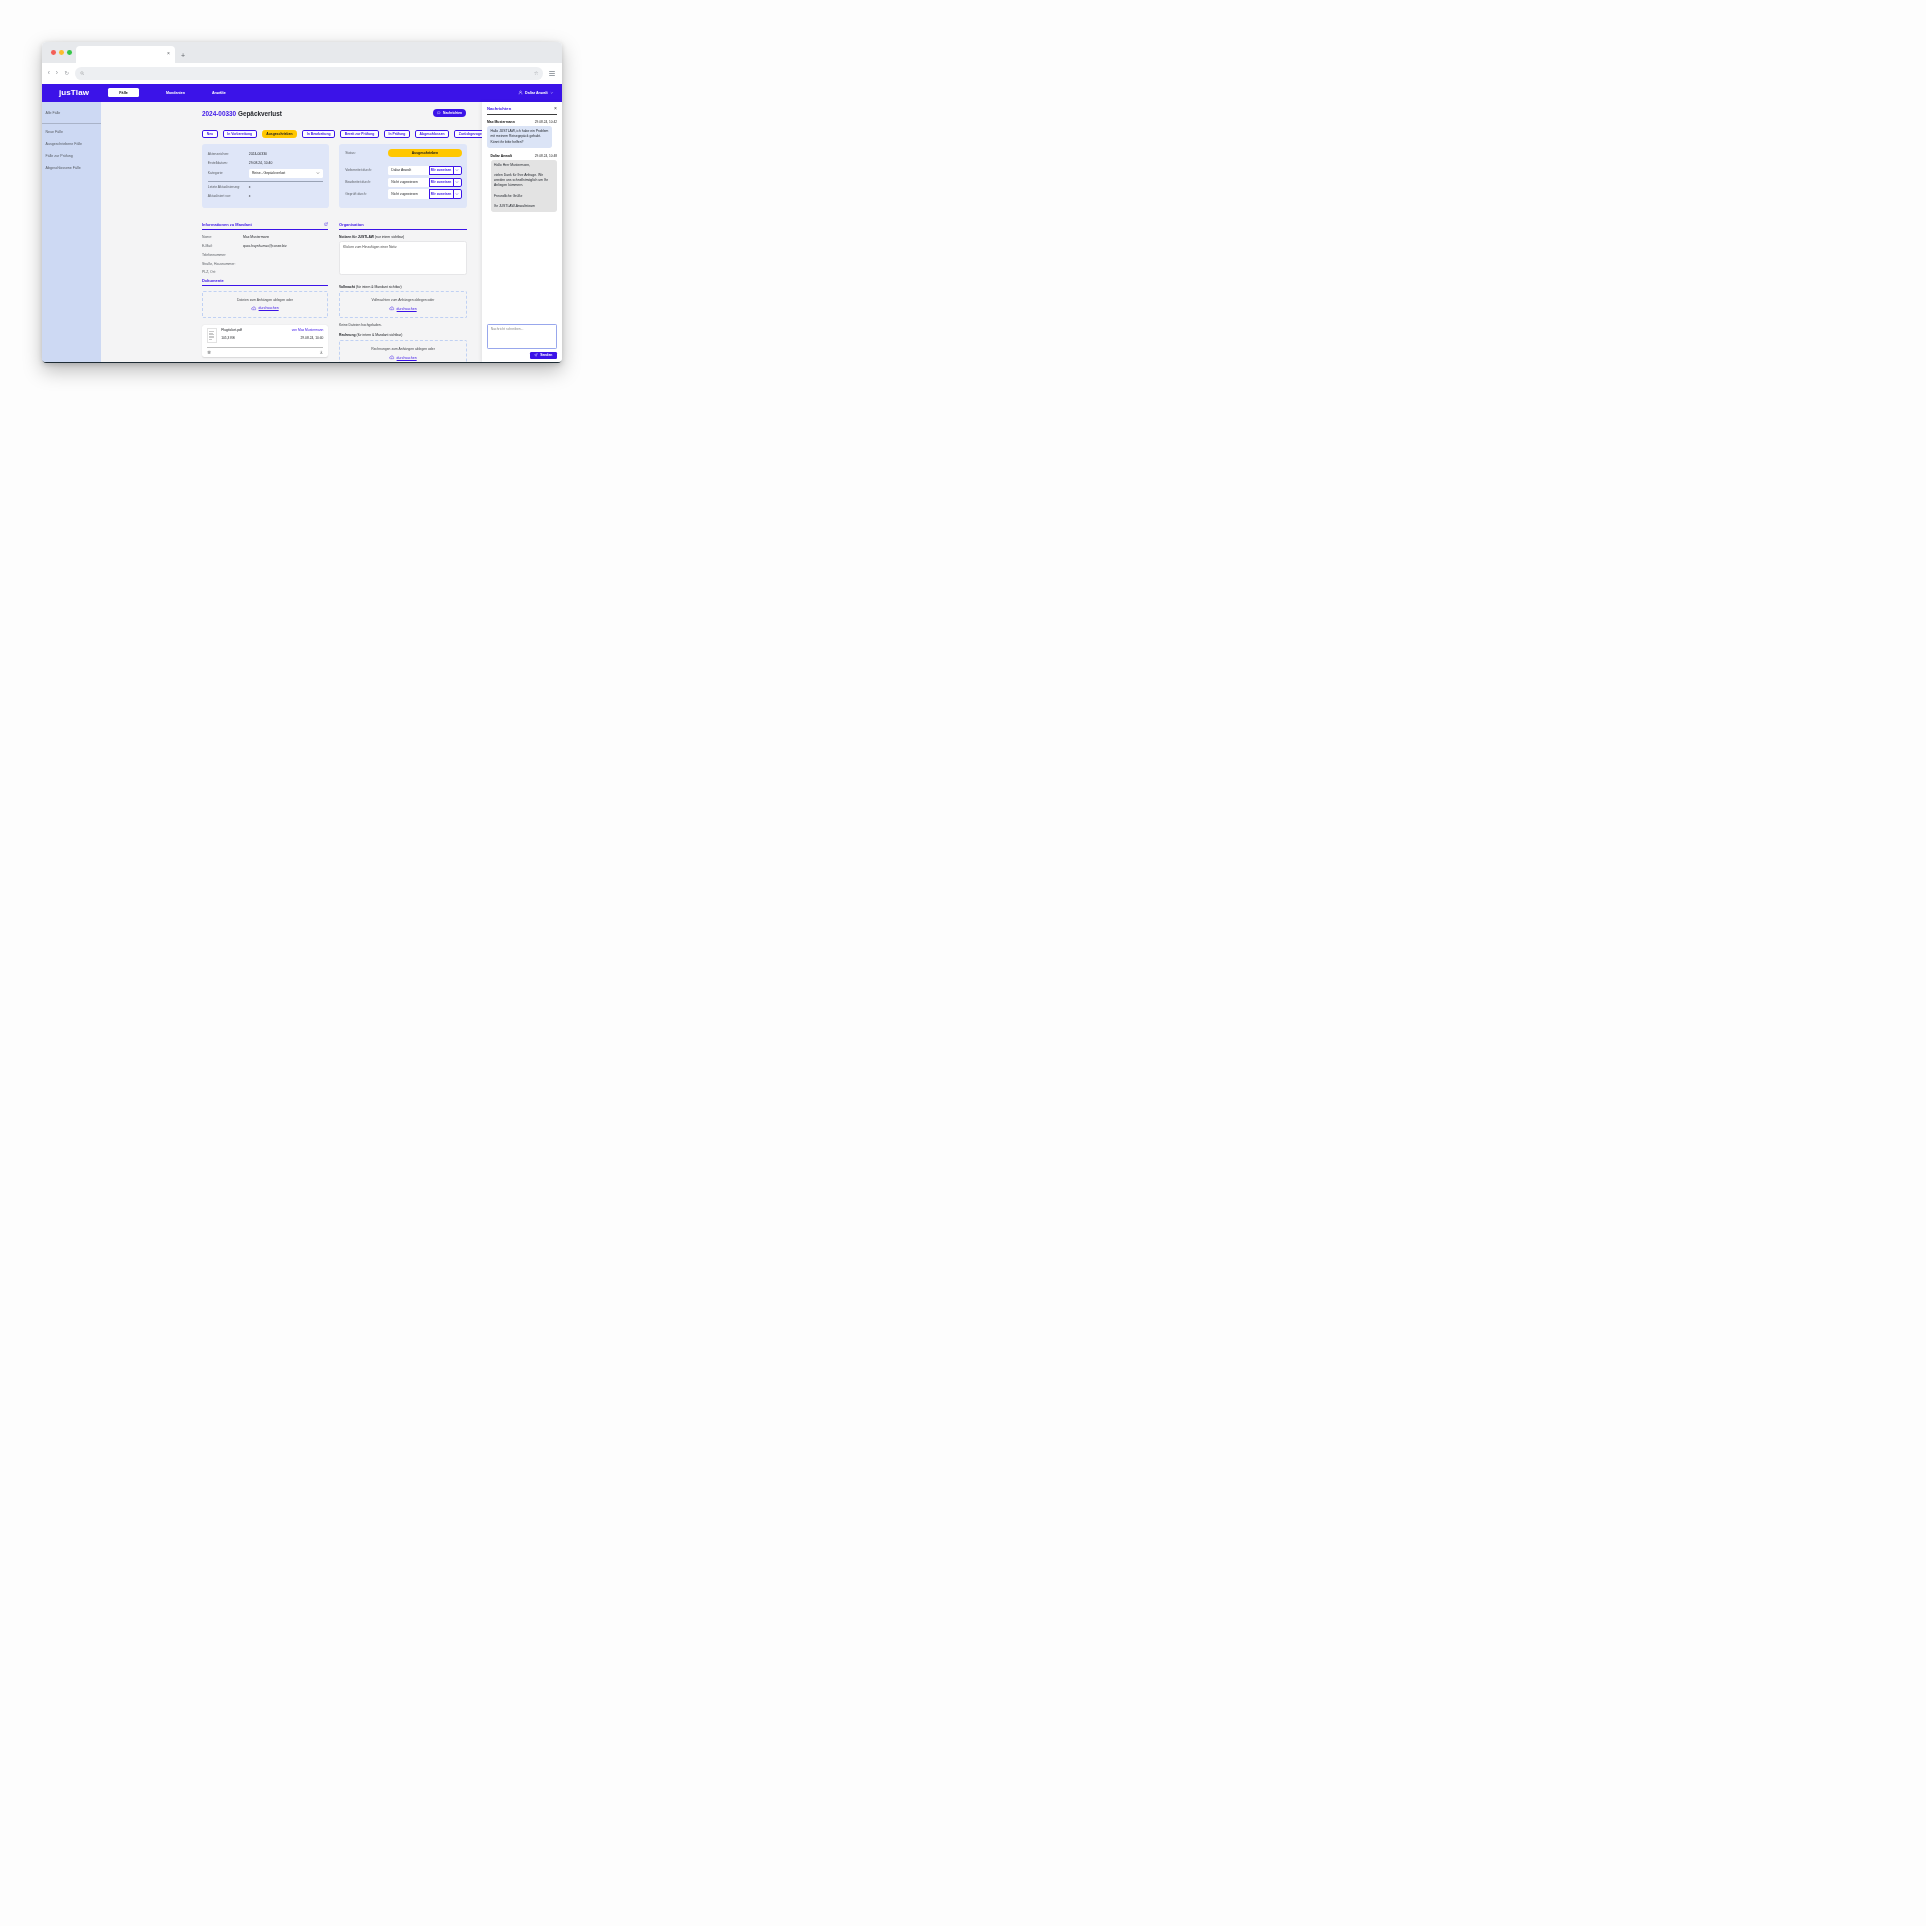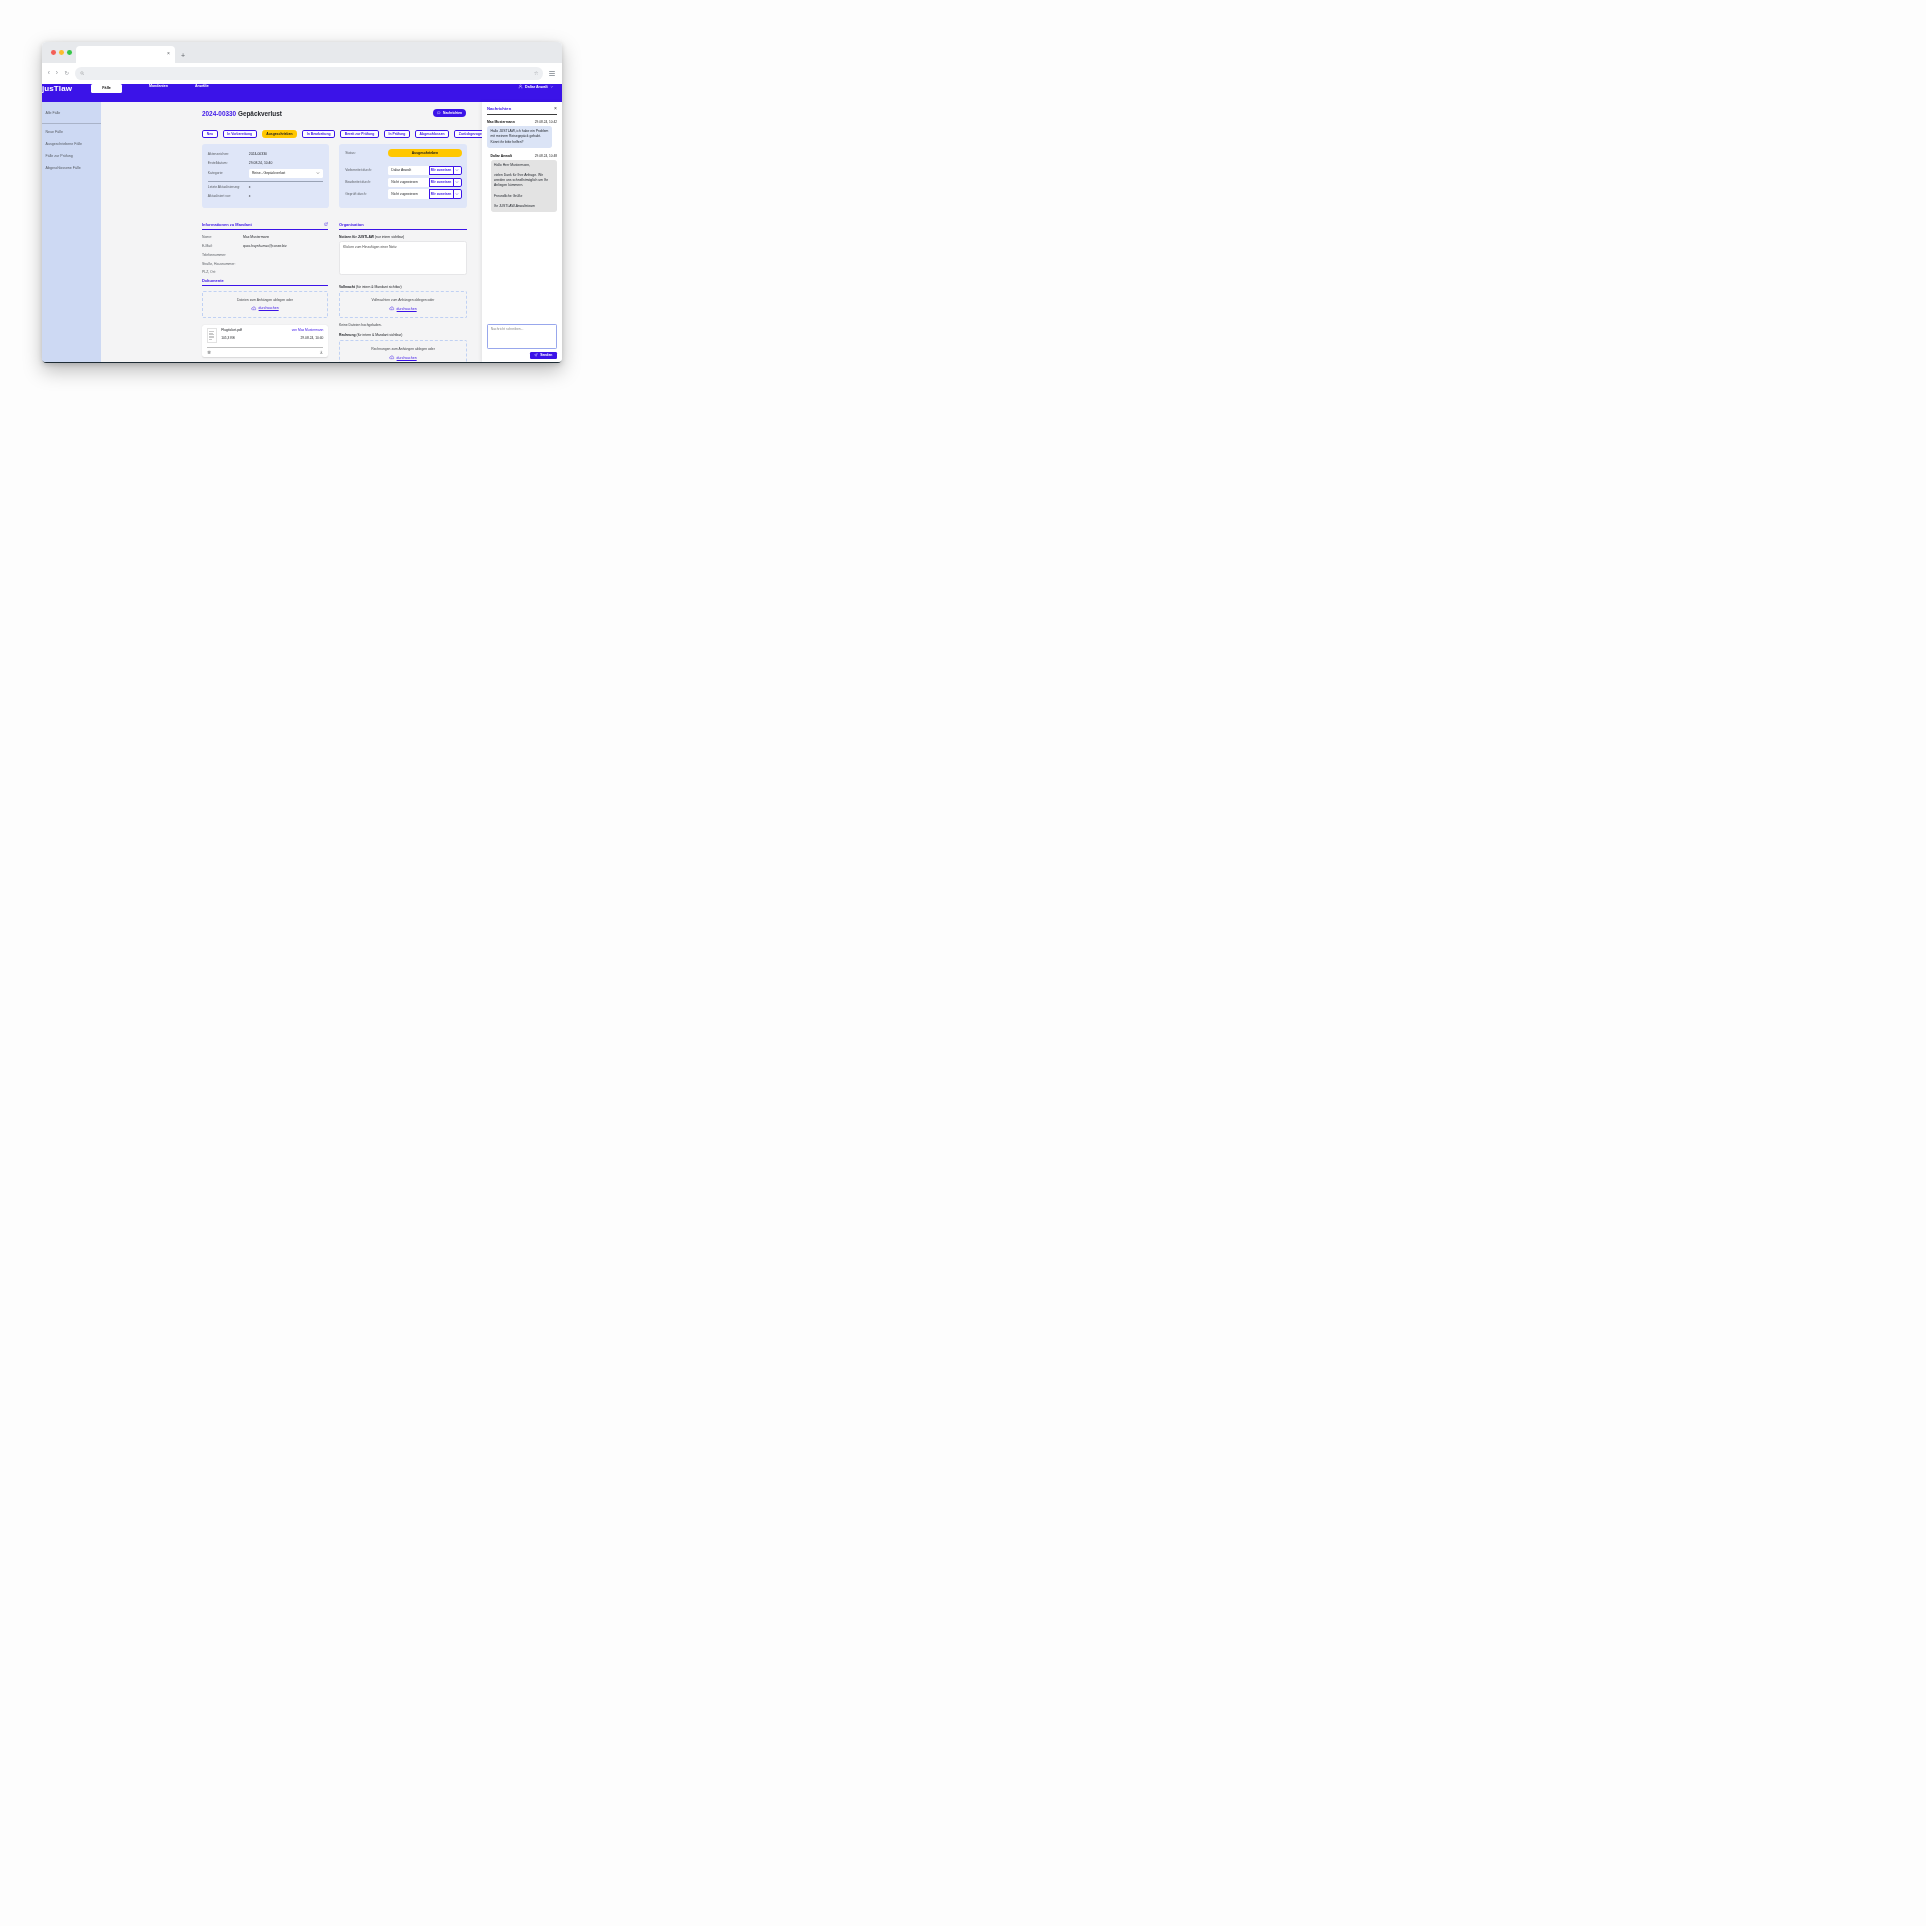--- a/index.html
+++ b/index.html
@@ -25,21 +25,21 @@
   .navbtn { color:#8b8f94; font-size:6.5px; line-height:1; margin-left:5.8px; }
   .navbtn.reload { font-size:5.4px; margin-left:6.5px; }
   .addressbar { flex:1; height:12.7px; margin:0 5.4px 0 6.2px; background:#edeff2; border-radius:6.4px;
     display:flex; align-items:center; padding:0 4.6px; }
   .addr-input { flex:1; border:none; background:transparent; outline:none; font-size:3.9px; margin-left:3.1px; color:#333; }
   .star { color:#8b8f94; font-size:5.4px; line-height:1; }
   .hamburger { width:6.2px; margin-right:7.3px; }
   .hamburger div { height:0.8px; background:#9aa0a6; border-radius:0.4px; margin:1.2px 0; }
 
   
-  .navbar { height:17.7px; background:#3b13e8; display:flex; align-items:flex-start; padding-left:0; flex:none;gap:6px; }
+  .navbar { height:17.7px; background:#3b13e8; display:flex; align-items:center; padding-left:17px; flex:none;gap:6px; }
   .logo { color:#fff; font-size:8px; font-weight:800; letter-spacing:0.1px; }
   .nav-pill { margin-left:13px; width:31px; height:8.9px; background:#fff; border-radius:1.5px;
     display:flex; align-items:center; justify-content:center; font-size:3.7px; font-weight:700; color:#111; }
   .nav-link { color:#fff; font-size:3.6px; font-weight:700; margin-left:21px; }
   .usermenu { margin-left:auto; margin-right:8.5px; display:flex; align-items:center; gap:2.3px; color:#fff;
     font-size:3.6px; font-weight:700; }
 
   
   .contentrow { flex:1; display:flex; min-height:0; }
   .sidebar { width:59px; background:#cdd9f3; position:relative; flex:none; }

